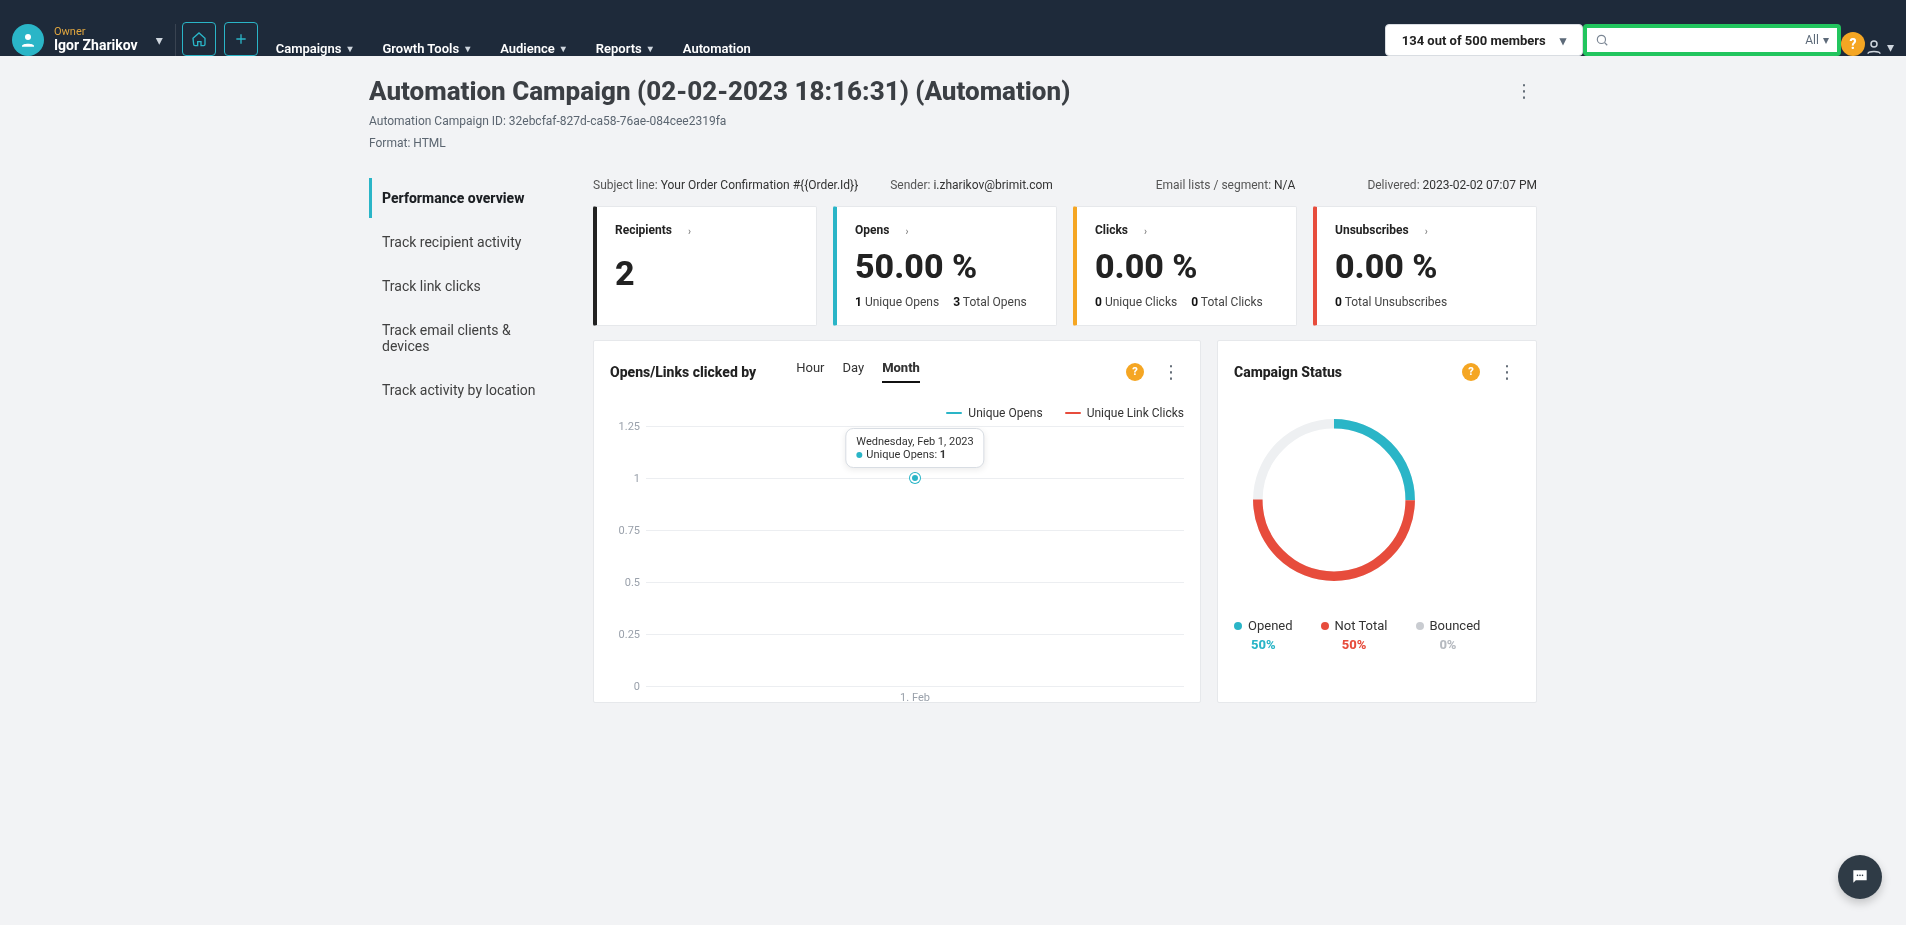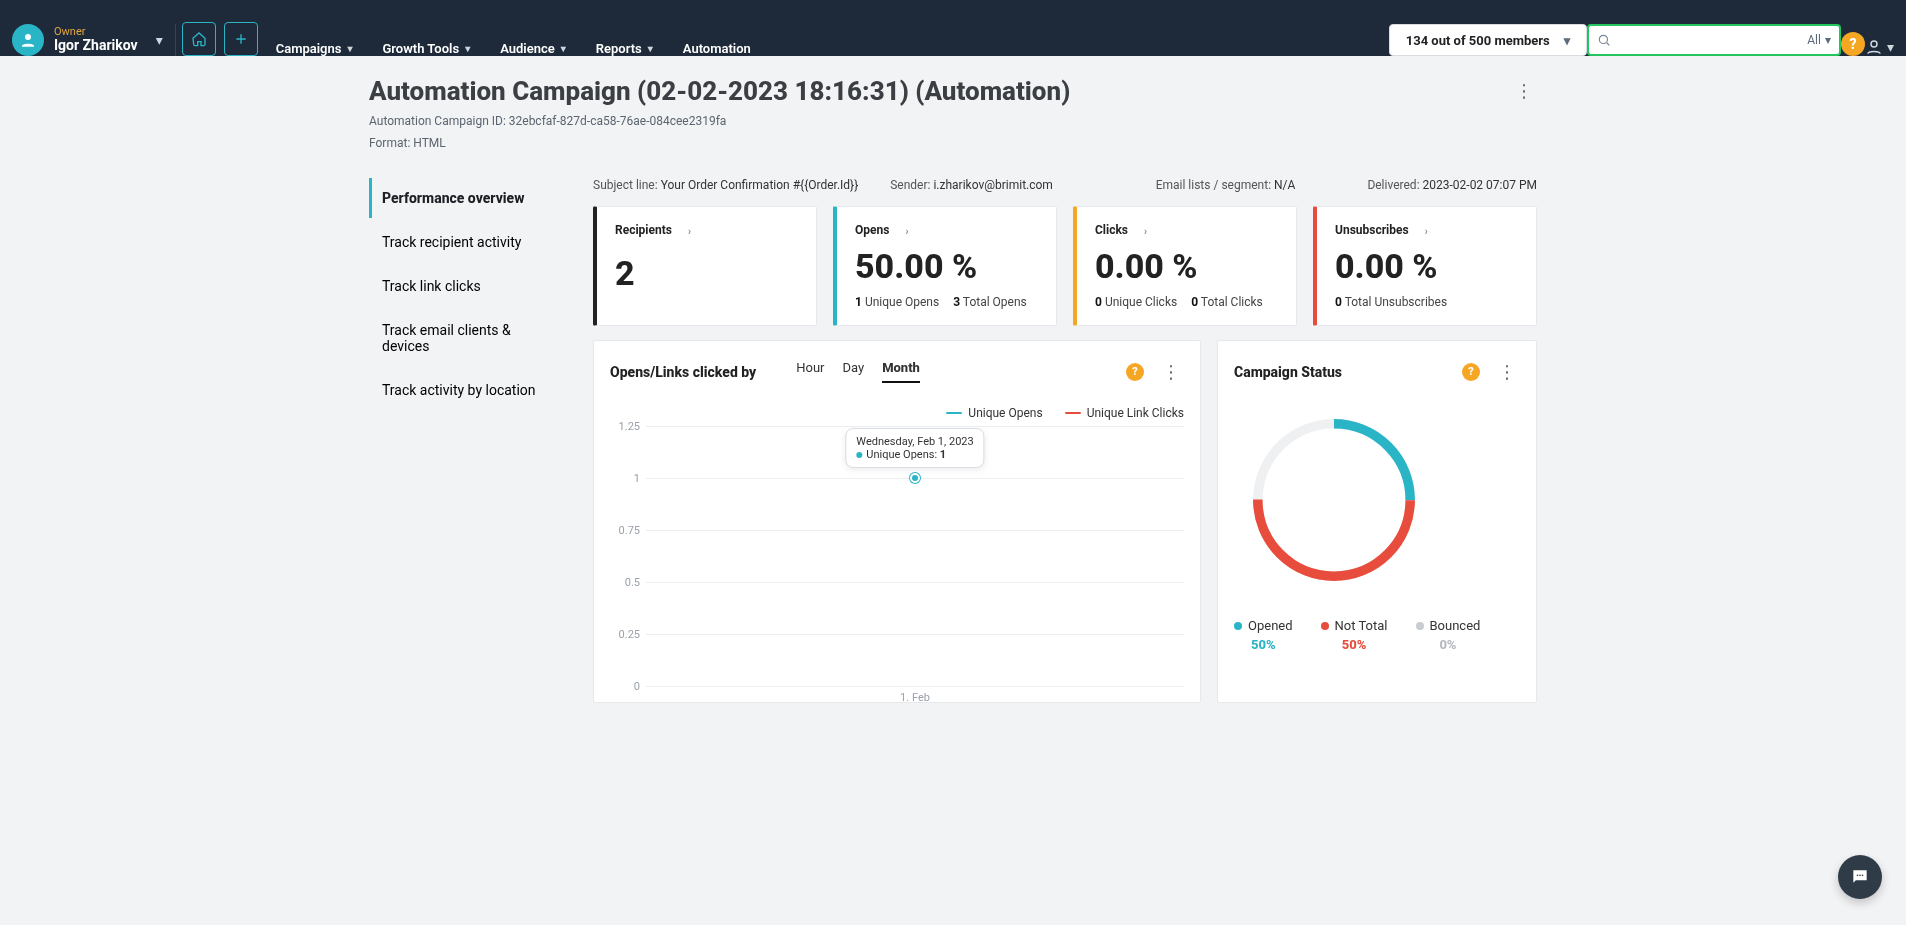--- a/index.html
+++ b/index.html
@@ -27,37 +27,37 @@
   .owner-name{font-weight:700;font-size:14px}
   .chev-down{margin-left:8px;color:#cfd6de}
   .sq-btn{width:34px;height:34px;border:1px solid var(--teal);border-radius:4px;display:flex;align-items:center;justify-content:center;color:var(--teal);cursor:pointer}
   .sqbtns{display:flex;gap:8px;margin-left:6px;padding-right:8px}
   .main-nav{display:flex;align-items:center;gap:30px;margin-left:10px}
   .nav-item{display:flex;align-items:center;gap:6px;color:#fff;cursor:pointer;font-size:13px;font-weight:600}
   .nav-item .caret{font-size:10px;color:#cfd6de}
   .spacer{flex:1}
   .members-pill{background:#fff;color:#222;border-radius:4px;height:32px;display:flex;align-items:center;padding:0 16px;font-weight:700;font-size:13px;border:1px solid #d9dde2}
   .members-pill .caret{margin-left:14px;color:#5d6a79}
-  .searchbox{display:flex;align-items:center;background:#fff;border-radius:4px;height:32px;padding:0 8px;min-width:160px;border:2px solid #22c55e}
+  .searchbox{display:flex;align-items:center;background:#fff;border-radius:4px;height:32px;padding:0 8px;min-width:160px;border:4px solid #22c55e}
   .searchbox .icon{color:#7b8694;margin-right:8px}
   .searchbox input{border:none;outline:none;flex:1;font-size:13px;background:transparent}
   .searchbox .scope{color:#5d6a79;font-size:12px;margin-left:8px;display:flex;align-items:center;gap:4px}
   .help{width:24px;height:24px;border-radius:50%;background:var(--orange);color:#fff;display:flex;align-items:center;justify-content:center;font-weight:800;cursor:pointer}
   .user-ic{color:#cfd6de;cursor:pointer;display:flex;align-items:center;gap:4px}
 
   
   .page{max-width:1200px;margin:20px auto 40px;padding:0 16px}
   .page-head{display:flex;align-items:flex-start;justify-content:space-between}
   .page-title{font-size:26px;font-weight:800;color:#3b3f44}
   .meta-line{font-size:12px;color:#5b6570;margin-top:8px}
   .kebab{cursor:pointer;color:#5b6570;font-size:18px;padding:4px}
 
   .content-row{display:flex;gap:24px;margin-top:28px}
   .side-tabs{width:200px;flex:0 0 200px}
-  .tab{padding:12px 10px;font-size:14px;color:#000000;cursor:pointer;border-left:3px solid transparent}
+  .tab{padding:12px 10px;font-size:14px;color:#404040;cursor:pointer;border-left:3px solid transparent}
   .tab.active{font-weight:800;border-left:3px solid var(--teal);color:#1c1f23}
   .tab + .tab{margin-top:4px}
 
   .main-col{flex:1;display:flex;flex-direction:column;gap:14px}
 
   .info-row{display:flex;gap:32px;font-size:12px;color:#3a3f46;flex-wrap:wrap}
   .info-row .lbl{color:#555}
   .info-row .val{color:#333}
 
   .cards{display:grid;grid-template-columns:repeat(4,1fr);gap:16px}

